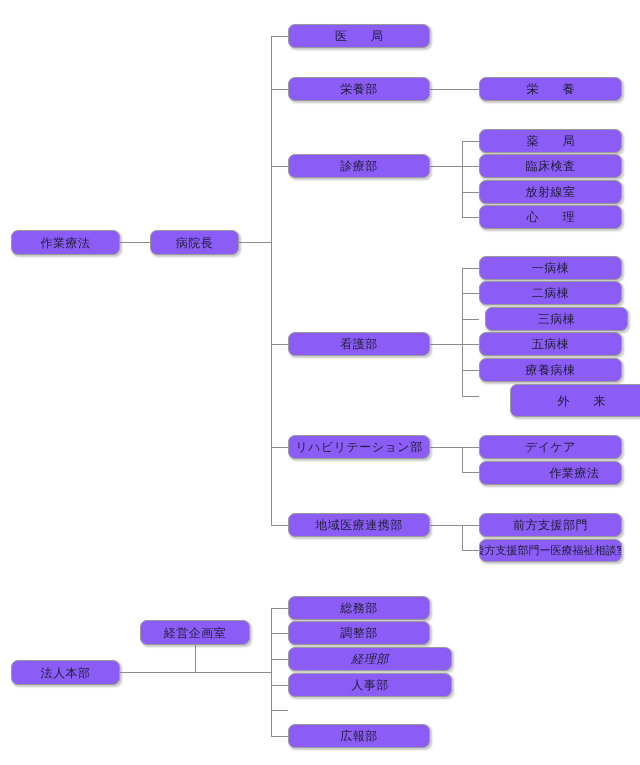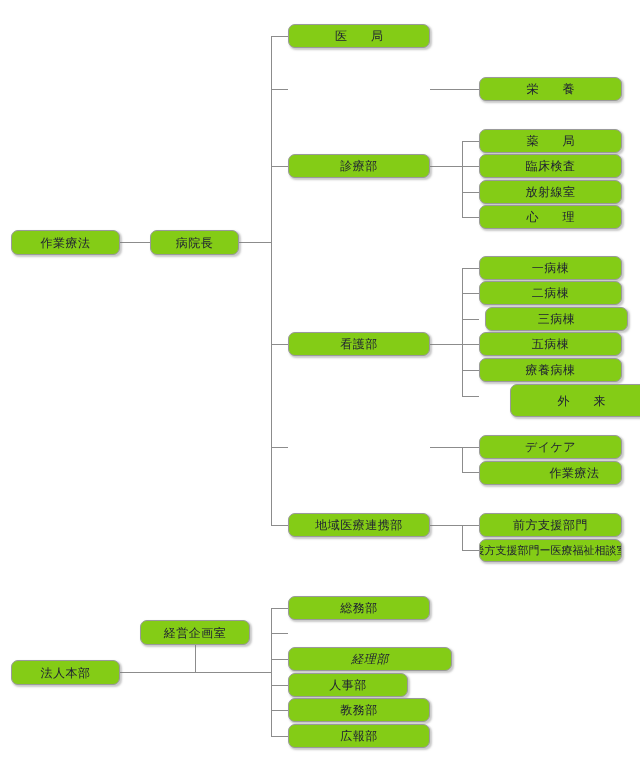--- a/index.html
+++ b/index.html
@@ -30,21 +30,21 @@
     top: 0;
     width: 640px;
     height: 765px;
   }
   .node {
     position: absolute;
     box-sizing: border-box;
     display: flex;
     align-items: center;
     justify-content: center;
-    background: #84cc16;
+    background: #8b5cf6;
     border: 1px solid #9a9a9a;
     border-radius: 7px;
     box-shadow: 1.5px 1.5px 2px rgba(120,120,120,0.40);
     color: #1d1d33;
     font-size: 12px;
     line-height: 1;
     letter-spacing: 0.5px;
     white-space: nowrap;
     overflow: hidden;
   }
@@ -129,26 +129,32 @@
     <div class="node" style="left:11px; top:230px; width:109px; height:25px;">
       <span class="node-label">作業療法</span>
     </div>
     <div class="node" style="left:150px; top:230px; width:89px; height:25px;">
       <span class="node-label">病院長</span>
     </div>
 
     <div class="node spaced" style="left:288px; top:24px; width:142px; height:24px;">
       <span class="node-label">医　局</span>
     </div>
+    <div class="node" style="left:288px; top:77px; width:142px; height:24px;">
+      <span class="node-label">栄養部</span>
+    </div>
     <div class="node" style="left:288px; top:154px; width:142px; height:24px;">
       <span class="node-label">診療部</span>
     </div>
     <div class="node" style="left:288px; top:332px; width:142px; height:24px;">
       <span class="node-label">看護部</span>
     </div>
+    <div class="node" style="left:288px; top:435px; width:142px; height:24px;">
+      <span class="node-label">リハビリテーション部</span>
+    </div>
     <div class="node" style="left:288px; top:513px; width:142px; height:24px;">
       <span class="node-label">地域医療連携部</span>
     </div>
 
     <div class="node spaced" style="left:479px; top:77px; width:143px; height:24px;">
       <span class="node-label">栄　養</span>
     </div>
 
     <div class="node spaced" style="left:479px; top:129px; width:143px; height:24px;">
       <span class="node-label">薬　局</span>
@@ -199,27 +205,27 @@
     <div class="node" style="left:11px; top:660px; width:109px; height:25px;">
       <span class="node-label">法人本部</span>
     </div>
     <div class="node" style="left:140px; top:620px; width:110px; height:25px;">
       <span class="node-label">経営企画室</span>
     </div>
 
     <div class="node" style="left:288px; top:596px; width:142px; height:24px;">
       <span class="node-label">総務部</span>
     </div>
+    <div class="node" style="left:288px; top:621px; width:142px; height:24px;">
+      <span class="node-label">調整部</span>
+    </div>
     <div class="node" style="left:288px; top:647px; width:164px; height:24px;font-style:italic;">
       <span class="node-label">経理部</span>
     </div>
-    <div class="node" style="left:288px; top:673px; width:120px; height:24px;">
+    <div class="node" style="left:288px; top:673px; width:164px; height:24px;">
       <span class="node-label">人事部</span>
-    </div>
-    <div class="node" style="left:288px; top:698px; width:142px; height:24px;">
-      <span class="node-label">教務部</span>
     </div>
     <div class="node" style="left:288px; top:724px; width:142px; height:24px;">
       <span class="node-label">広報部</span>
     </div>
 
   </div>
 </div>
 
 </body></html>

